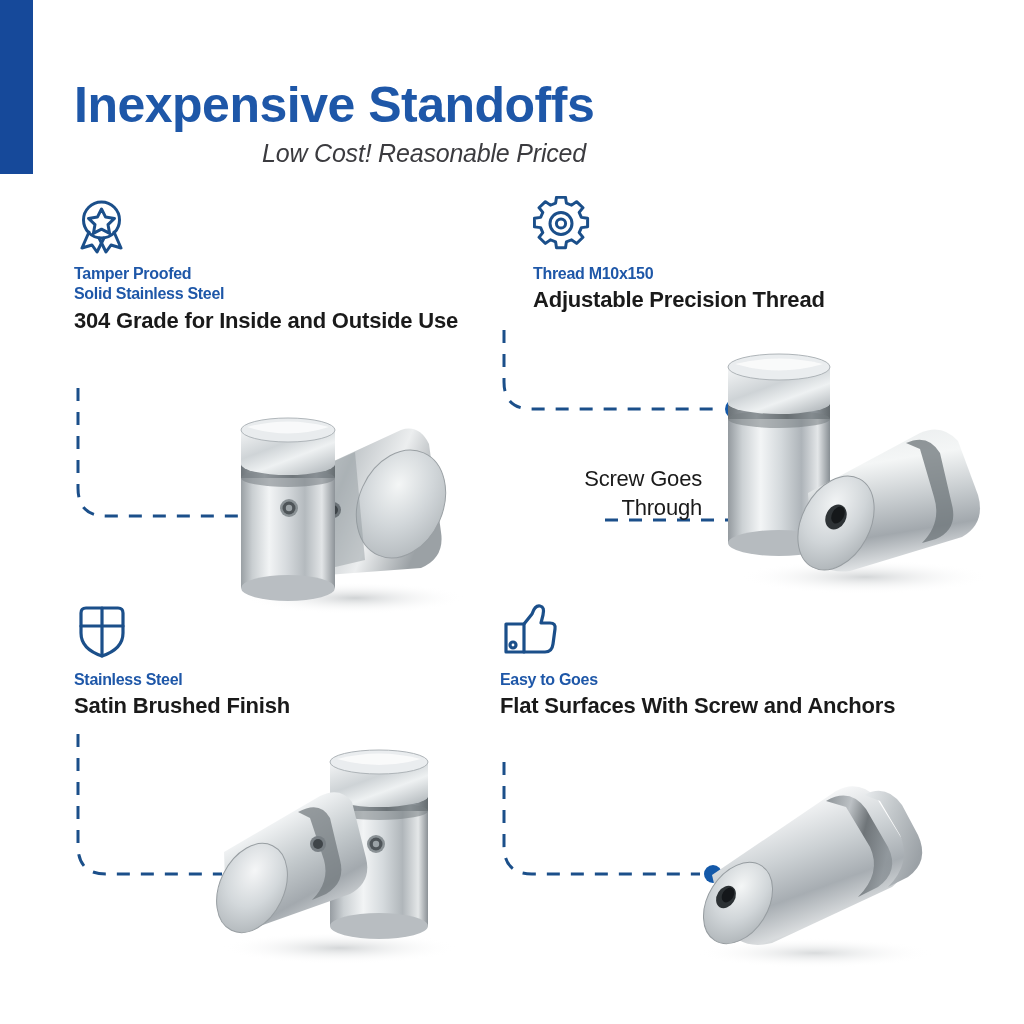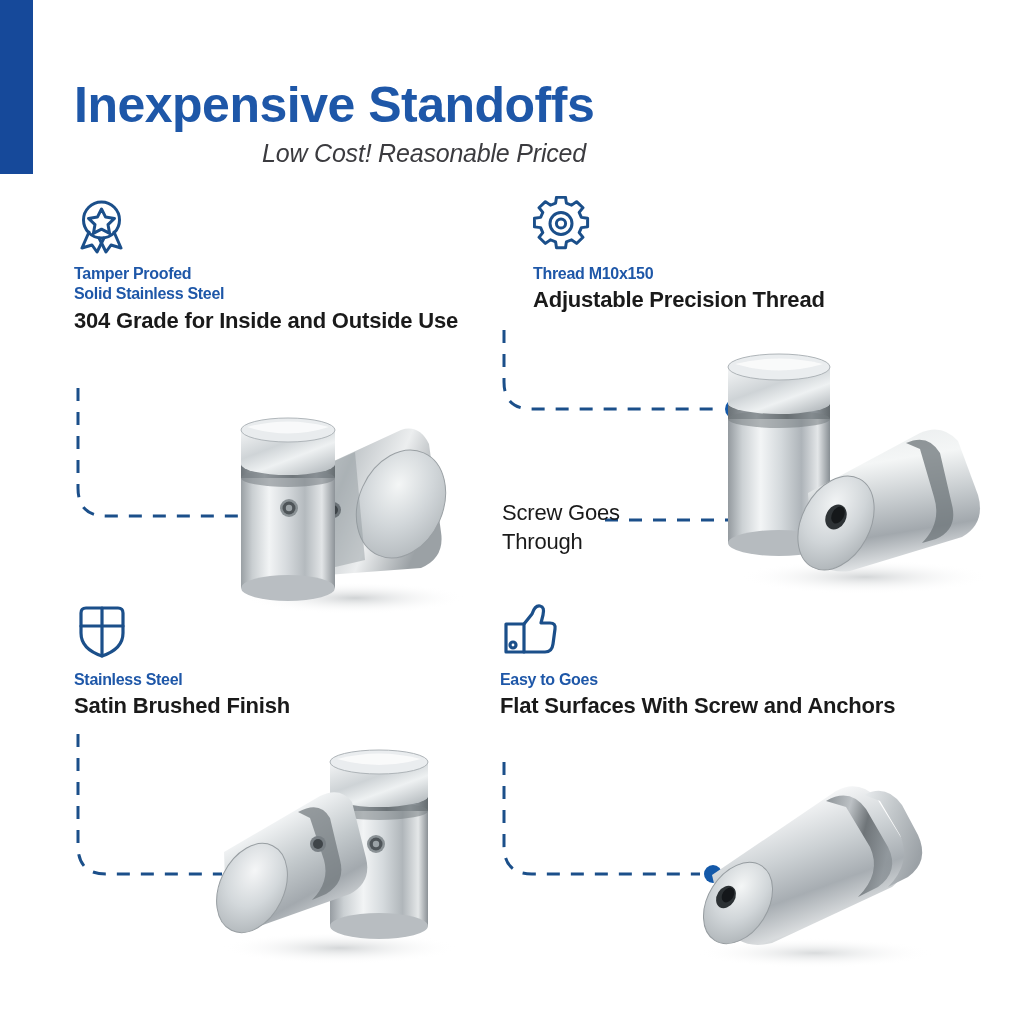--- a/index.html
+++ b/index.html
@@ -79,27 +79,28 @@
 
   .f1 { left: 74px;  top: 196px; }
   .f2 { left: 500px; top: 196px; margin-left: 33px; }
   .f3 { left: 74px;  top: 602px; }
   .f4 { left: 500px; top: 602px; }
 
   
   .callout-label {
     position: absolute;
     left: 502px;
-    top: 498px;
+    top: 464px;
     width: 200px;
     margin: 0;
     font-size: 22px;
     line-height: 1.32;
     color: #1A1A1A;
     letter-spacing: -0.2px;
+    text-align: right;
   }
 
   
   .overlay {
     position: absolute;
     left: 0;
     top: 0;
     width: 1024px;
     height: 1024px;
     pointer-events: none;

